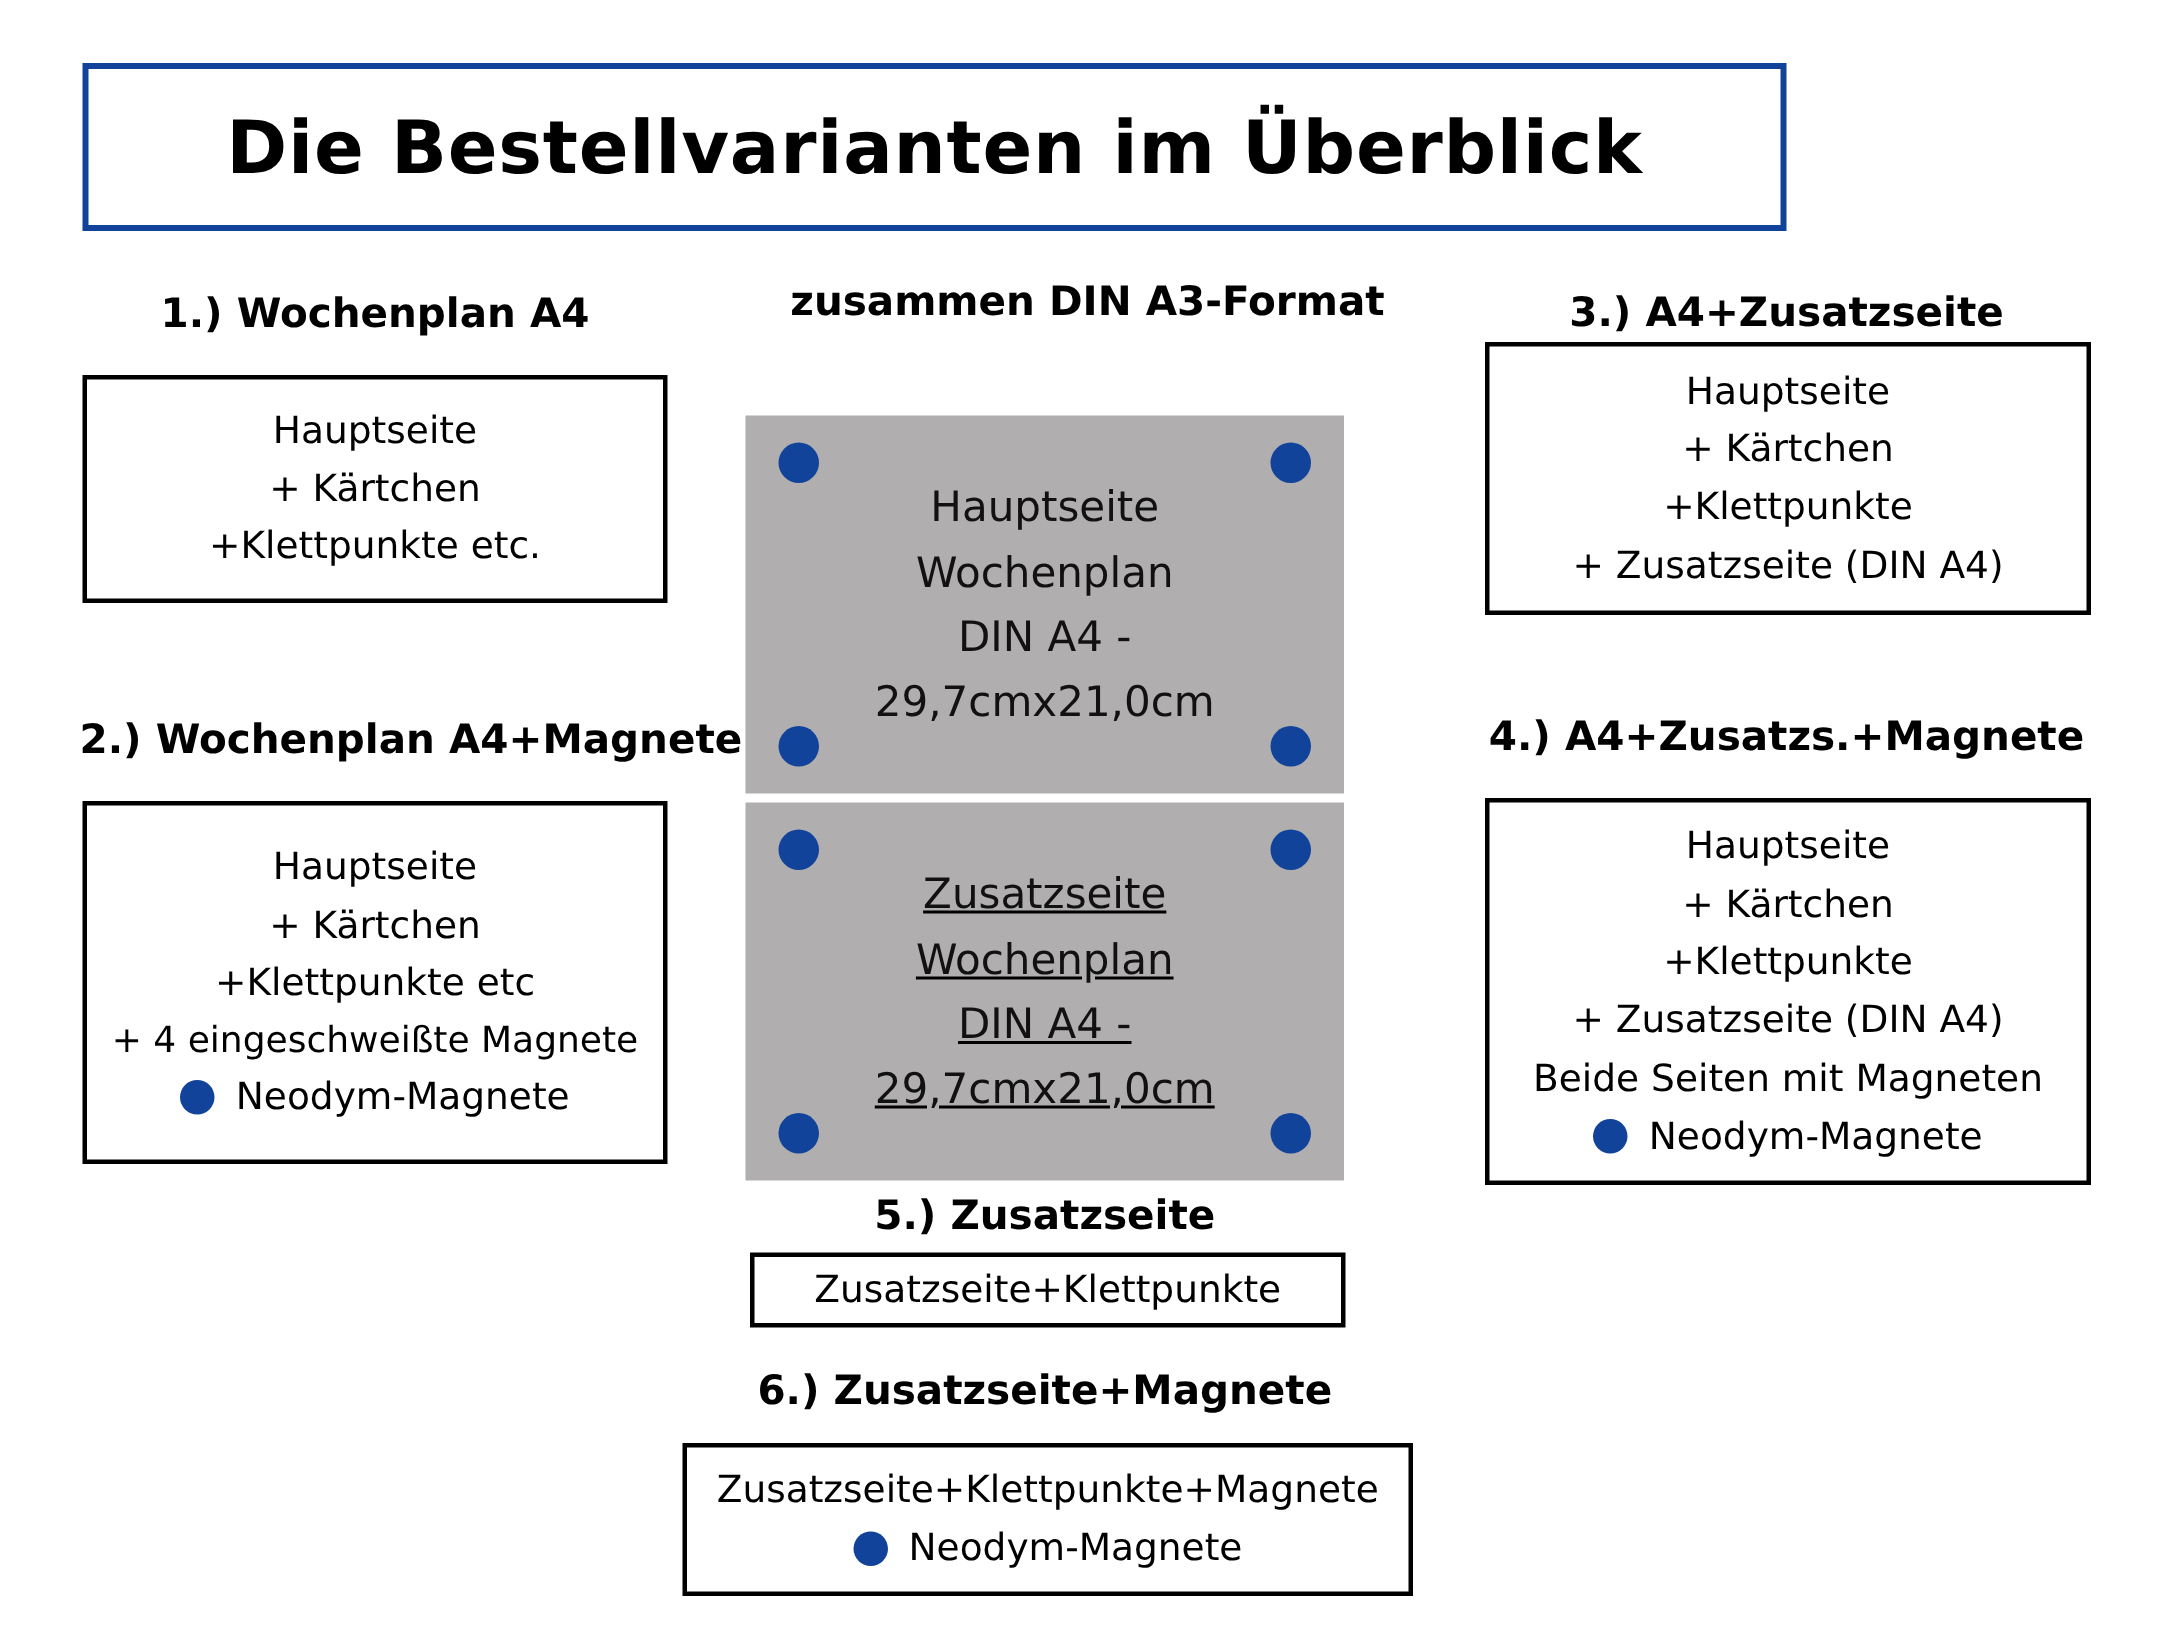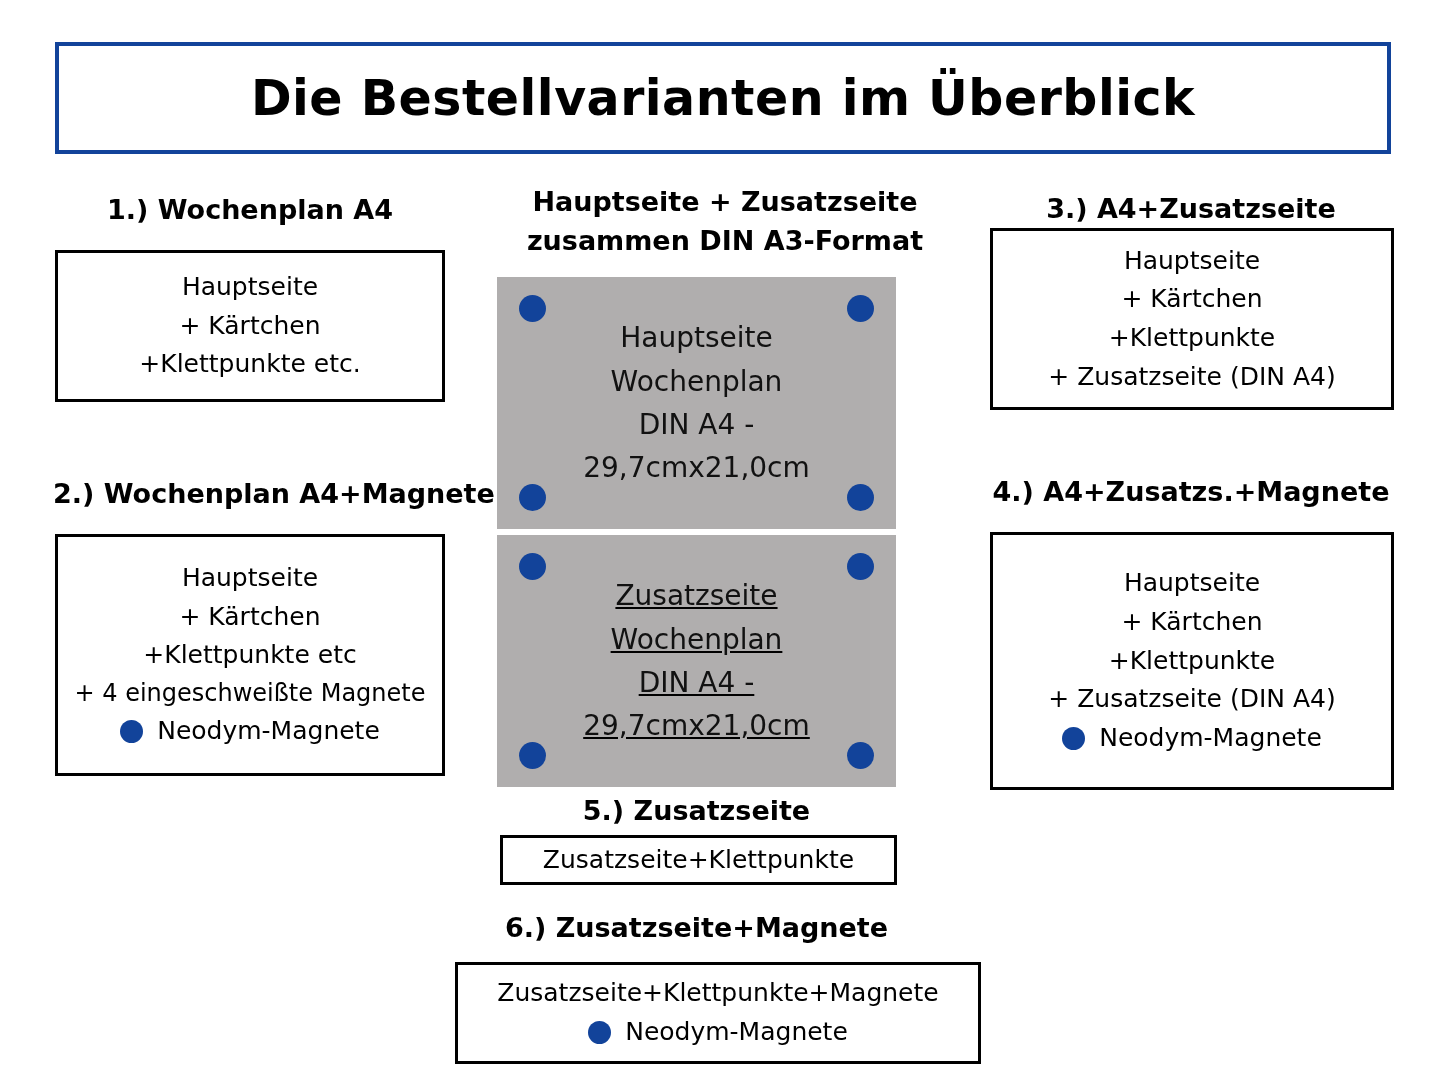--- a/index.html
+++ b/index.html
@@ -14,21 +14,21 @@
     font-family: "DejaVu Sans", sans-serif;
     color: #000000;
     overflow: hidden;
   }
 
   
   .title-box {
     position: absolute;
     left: 55px;
     top: 42px;
-    width: 1336px;
+    width: 1136px;
     height: 112px;
     border: 4px solid #12439a;
     box-sizing: border-box;
     display: flex;
     align-items: center;
     justify-content: center;
   }
   .title-text {
     font-size: 49px;
     font-weight: bold;
@@ -123,21 +123,21 @@
   .c-bl { left: 22px;  bottom: 18px; }
   .c-br { right: 22px; bottom: 18px; }
 
   
   #heading-5 { left: 497px; top: 795px; width: 399px; }
   #box-5 {
     left: 500px; top: 835px; width: 397px; height: 50px;
   }
   #heading-6 { left: 455px; top: 912px; width: 483px; }
   #box-6 {
-    left: 455px; top: 962px; width: 526px; height: 102px;
+    left: 455px; top: 962px; width: 487px; height: 102px;
   }
 </style>
 </head>
 <body>
 
 <div class="title-box">
   <div class="title-text">Die Bestellvarianten im Überblick</div>
 </div>
 
 <div class="col-heading" style="left:55px; top:194px; width:390px;">1.) Wochenplan A4</div>
@@ -153,21 +153,20 @@
   <div class="opt-line">+ Kärtchen</div>
   <div class="opt-line">+Klettpunkte etc</div>
   <div class="opt-line small">+ 4 eingeschweißte Magnete</div>
   <div class="legend-row">
     <span class="dot dot-legend"></span>
     <span class="opt-line">Neodym-Magnete</span>
   </div>
 </div>
 
 <div class="center-heading">
-  <div>Hauptseite + Zusatzseite</div>
   <div>zusammen DIN A3-Format</div>
 </div>
 
 <div class="sheet" id="sheet-main">
   <span class="dot dot-corner c-tl"></span>
   <span class="dot dot-corner c-tr"></span>
   <span class="dot dot-corner c-bl"></span>
   <span class="dot dot-corner c-br"></span>
   <div class="sheet-text">
     <div>Hauptseite</div>
@@ -197,20 +196,21 @@
   <div class="opt-line">+Klettpunkte</div>
   <div class="opt-line">+ Zusatzseite (DIN A4)</div>
 </div>
 
 <div class="col-heading" style="left:985px; top:476px; width:412px;text-align:center;">4.) A4+Zusatzs.+Magnete</div>
 <div class="opt-box" style="left:990px; top:532px; width:404px; height:258px;">
   <div class="opt-line">Hauptseite</div>
   <div class="opt-line">+ Kärtchen</div>
   <div class="opt-line">+Klettpunkte</div>
   <div class="opt-line">+ Zusatzseite (DIN A4)</div>
+  <div class="opt-line">Beide Seiten mit Magneten</div>
   <div class="legend-row">
     <span class="dot dot-legend"></span>
     <span class="opt-line">Neodym-Magnete</span>
   </div>
 </div>
 
 <div class="col-heading" id="heading-5">5.) Zusatzseite</div>
 <div class="opt-box" id="box-5">
   <div class="opt-line">Zusatzseite+Klettpunkte</div>
 </div>

